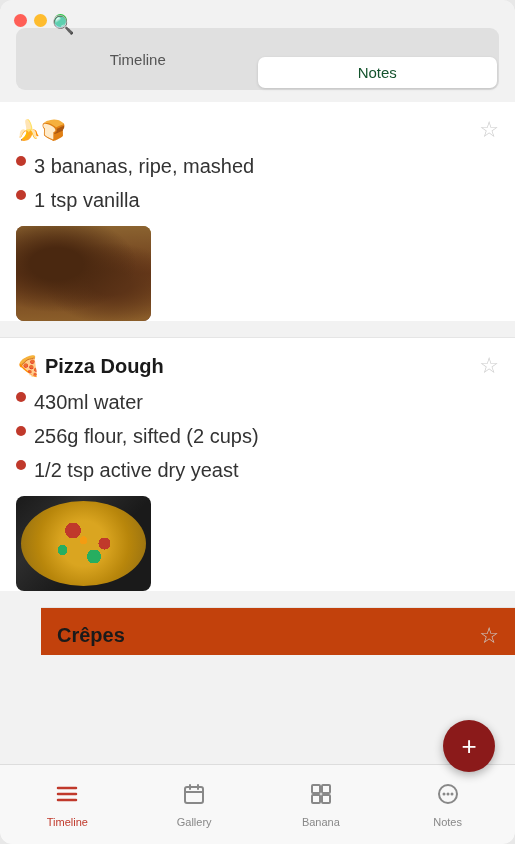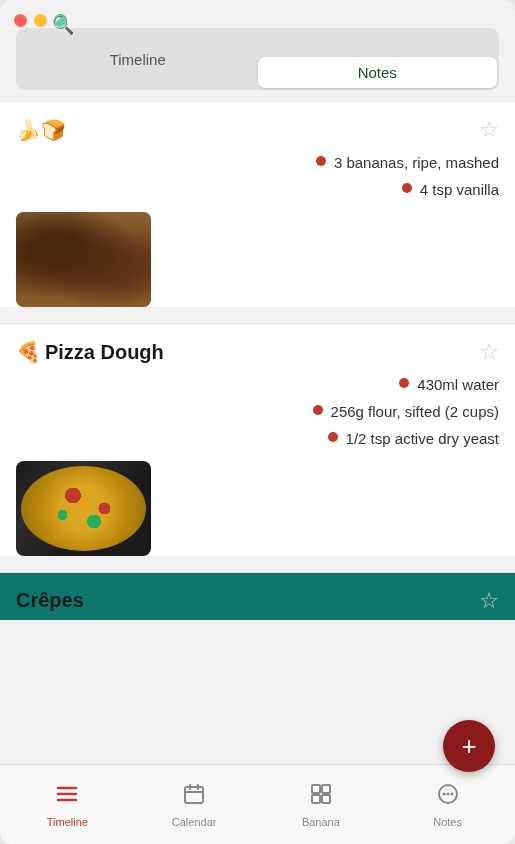--- a/index.html
+++ b/index.html
@@ -160,24 +160,23 @@
     .entry-bullets {
       list-style: none;
       margin-bottom: 12px;
     }
 
     .entry-bullets li {
       display: flex;
       align-items: flex-start;
       gap: 8px;
       margin-bottom: 6px;
-      font-size: 15px;
+      font-size: 20px;
       color: #333;
       line-height: 1.4;
-      justify-content: flex-end;
     }
 
     .bullet-dot {
       width: 10px;
       height: 10px;
       background: #c0392b;
       border-radius: 50%;
       margin-top: 4px;
       flex-shrink: 0;
     }
@@ -233,26 +232,27 @@
       background:
         radial-gradient(circle at 40% 30%, #c0392b 8px, transparent 8px),
         radial-gradient(circle at 70% 50%, #c0392b 6px, transparent 6px),
         radial-gradient(circle at 30% 60%, #27ae60 5px, transparent 5px),
         radial-gradient(circle at 60% 70%, #27ae60 7px, transparent 7px),
         radial-gradient(circle at 50% 45%, #f39c12 4px, transparent 4px);
     }
 
     
     .entry-card-partial {
-      background: #0f766e;
+      background: #c2410c;
       padding: 16px 16px 8px 16px;
       border-top: 1px solid #e5e5e5;
       display: flex;
       align-items: center;
       justify-content: space-between;
+      margin-left: 41px;
     }
 
     .entry-title-partial {
       font-size: 20px;
       font-weight: 700;
       color: #1a1a1a;
     }
 
     
     .fab {
@@ -359,21 +359,21 @@
           <span>☆</span>
         </button>
       </div>
       <ul class="entry-bullets">
         <li>
           <span class="bullet-dot"></span>
           <span>3 bananas, ripe, mashed</span>
         </li>
         <li>
           <span class="bullet-dot"></span>
-          <span>4 tsp vanilla</span>
+          <span>1 tsp vanilla</span>
         </li>
       </ul>
       <div class="entry-image">
         <div class="banana-bread-img"></div>
       </div>
     </div>
 
     <div class="entry-card">
       <div class="entry-header">
         <div class="entry-title">
@@ -431,21 +431,21 @@
 
     <button class="nav-item">
       <span class="nav-icon">
         <svg width="24" height="24" viewBox="0 0 24 24" fill="none">
           <rect x="3" y="5" width="18" height="16" rx="2" stroke="#888" stroke-width="2"></rect>
           <line x1="3" y1="10" x2="21" y2="10" stroke="#888" stroke-width="2"></line>
           <line x1="8" y1="3" x2="8" y2="7" stroke="#888" stroke-width="2" stroke-linecap="round"></line>
           <line x1="16" y1="3" x2="16" y2="7" stroke="#888" stroke-width="2" stroke-linecap="round"></line>
         </svg>
       </span>
-      <span class="nav-label">Calendar</span>
+      <span class="nav-label">Gallery</span>
     </button>
 
 
     <button class="nav-item">
       <span class="nav-icon">
         <svg width="24" height="24" viewBox="0 0 24 24" fill="none">
           <rect x="3" y="3" width="8" height="8" rx="1" stroke="#888" stroke-width="2"></rect>
           <rect x="13" y="3" width="8" height="8" rx="1" stroke="#888" stroke-width="2"></rect>
           <rect x="3" y="13" width="8" height="8" rx="1" stroke="#888" stroke-width="2"></rect>
           <rect x="13" y="13" width="8" height="8" rx="1" stroke="#888" stroke-width="2"></rect>

